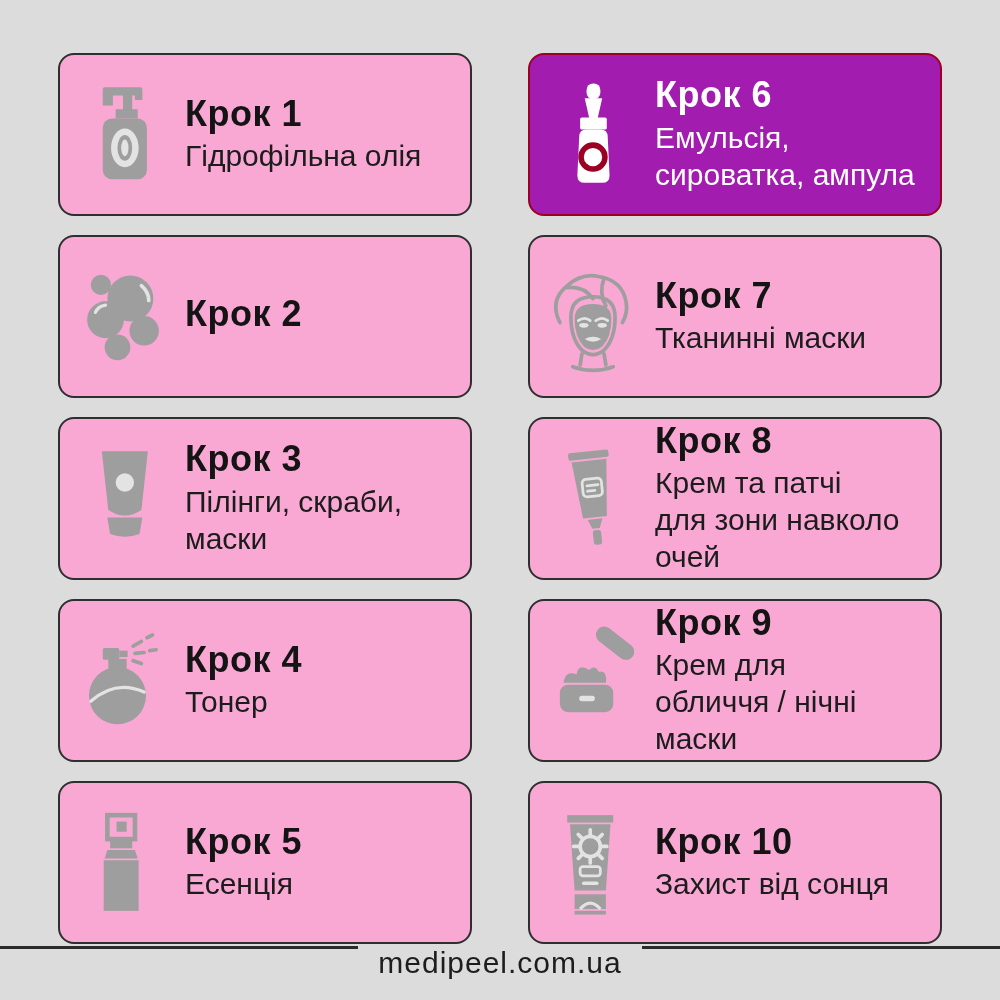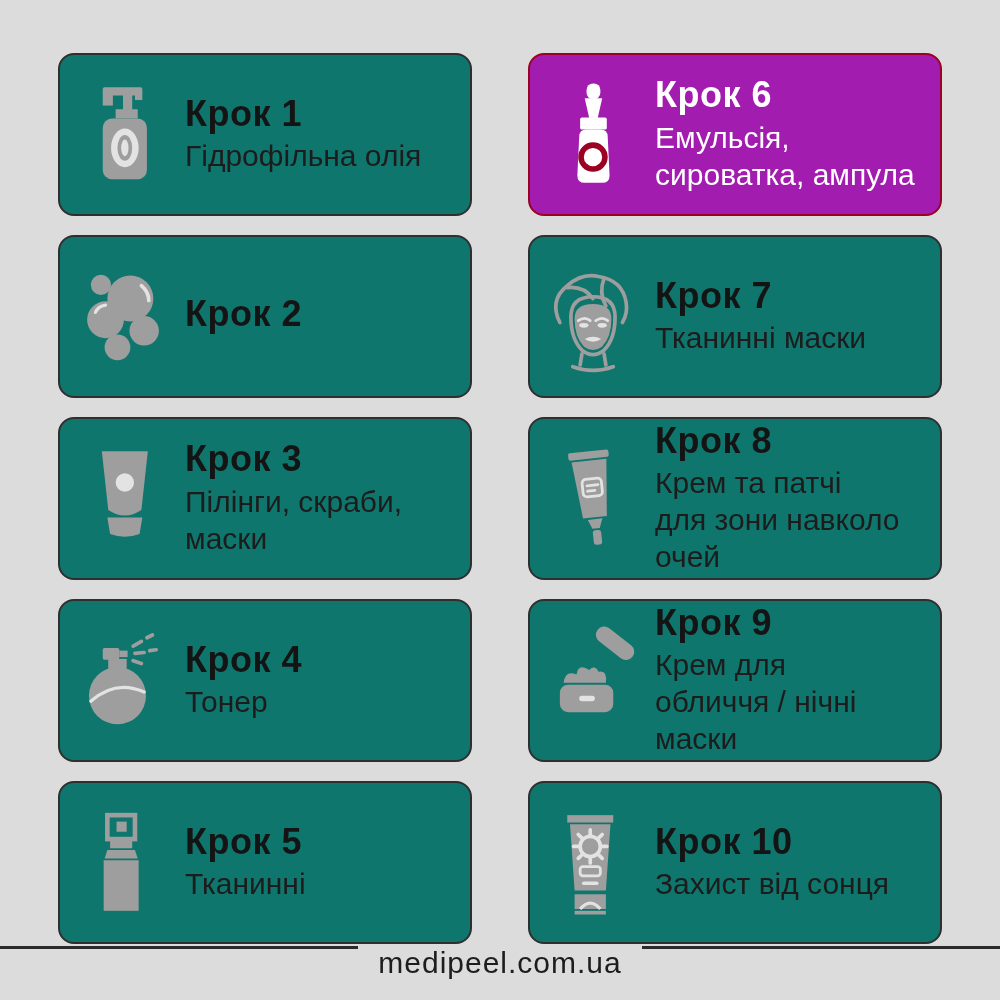--- a/index.html
+++ b/index.html
@@ -10,21 +10,21 @@
   }
   .grid{
     position:absolute;left:58px;top:53px;width:884px;
     display:grid;
     grid-template-columns:414px 414px;
     grid-template-rows:repeat(5,163px);
     grid-auto-flow:column;
     column-gap:56px;row-gap:19px;
   }
   .card{
-    background:#0f766e;
+    background:#f9a8d4;
     border:2px solid #2f2f2f;
     border-radius:16px;
     box-sizing:border-box;
     display:flex;align-items:center;
     padding-left:18px;padding-right:8px;
   }
   .card.highlight{
     background:#a21caf;
     border-color:#9a0122;
   }
@@ -144,21 +144,21 @@
       <svg viewBox="0 0 100 120">
         <rect class="ink-s" x="33" y="8" width="30" height="26" stroke-width="5"></rect>
         <rect class="ink" x="43" y="15" width="11" height="11"></rect>
         <rect class="ink" x="36" y="36" width="24" height="8"></rect>
         <path class="ink" d="M33,46 L63,46 L66,55 L30,55 Z"></path>
         <rect class="ink" x="29" y="57" width="38" height="55"></rect>
       </svg>
     </div>
     <div class="text">
       <div class="title">Крок 5</div>
-      <div class="subtitle">Тканинні</div>
+      <div class="subtitle">Есенція</div>
     </div>
   </div>
 
   <div class="card highlight">
     <div class="icon-box">
       <svg viewBox="0 0 100 120">
         <rect class="ink" x="43" y="4" width="15" height="17" rx="7"></rect>
         <path class="ink" d="M41,20 L60,20 L55,42 L46,42 Z"></path>
         <rect class="ink" x="36" y="41" width="29" height="13" rx="2"></rect>
         <path class="ink" d="M35,62 Q35,54 43,54 L58,54 Q66,54 66,62 L68,104 Q68,112 60,112 L41,112 Q33,112 33,104 Z"></path>

